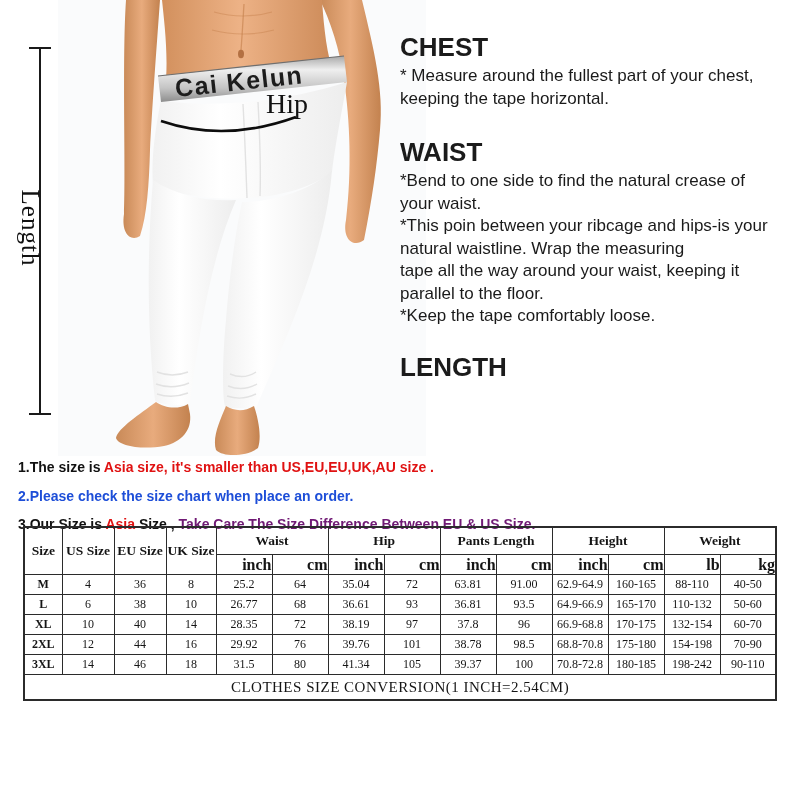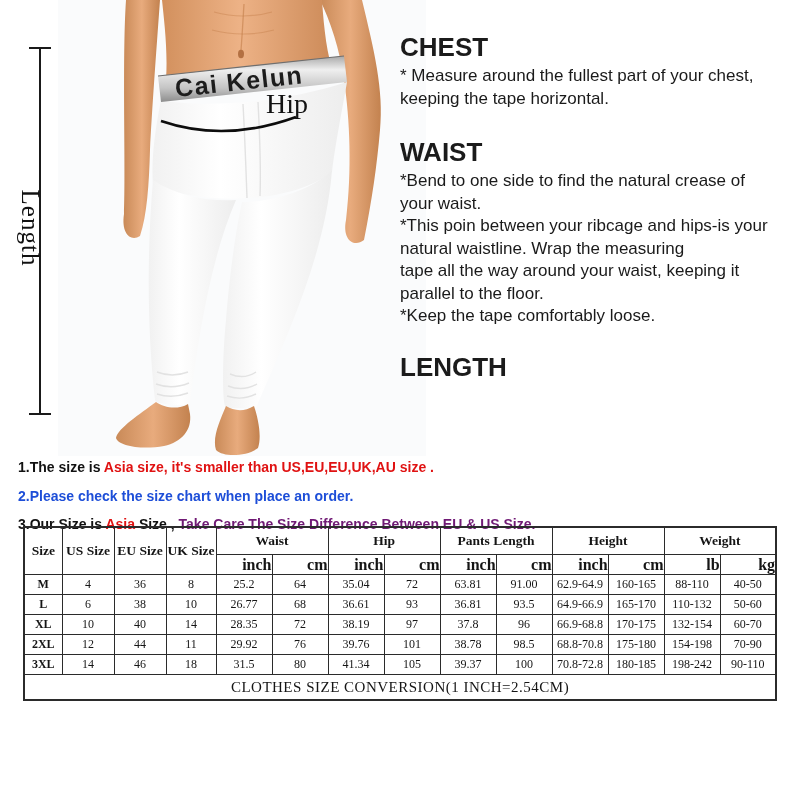--- a/index.html
+++ b/index.html
@@ -234,21 +234,21 @@
           <td>96</td>
           <td>66.9-68.8</td>
           <td>170-175</td>
           <td>132-154</td>
           <td>60-70</td>
         </tr>
         <tr>
           <td>2XL</td>
           <td>12</td>
           <td>44</td>
-          <td>11</td>
+          <td>16</td>
           <td>29.92</td>
           <td>76</td>
           <td>39.76</td>
           <td>101</td>
           <td>38.78</td>
           <td>98.5</td>
           <td>68.8-70.8</td>
           <td>175-180</td>
           <td>154-198</td>
           <td>70-90</td>

